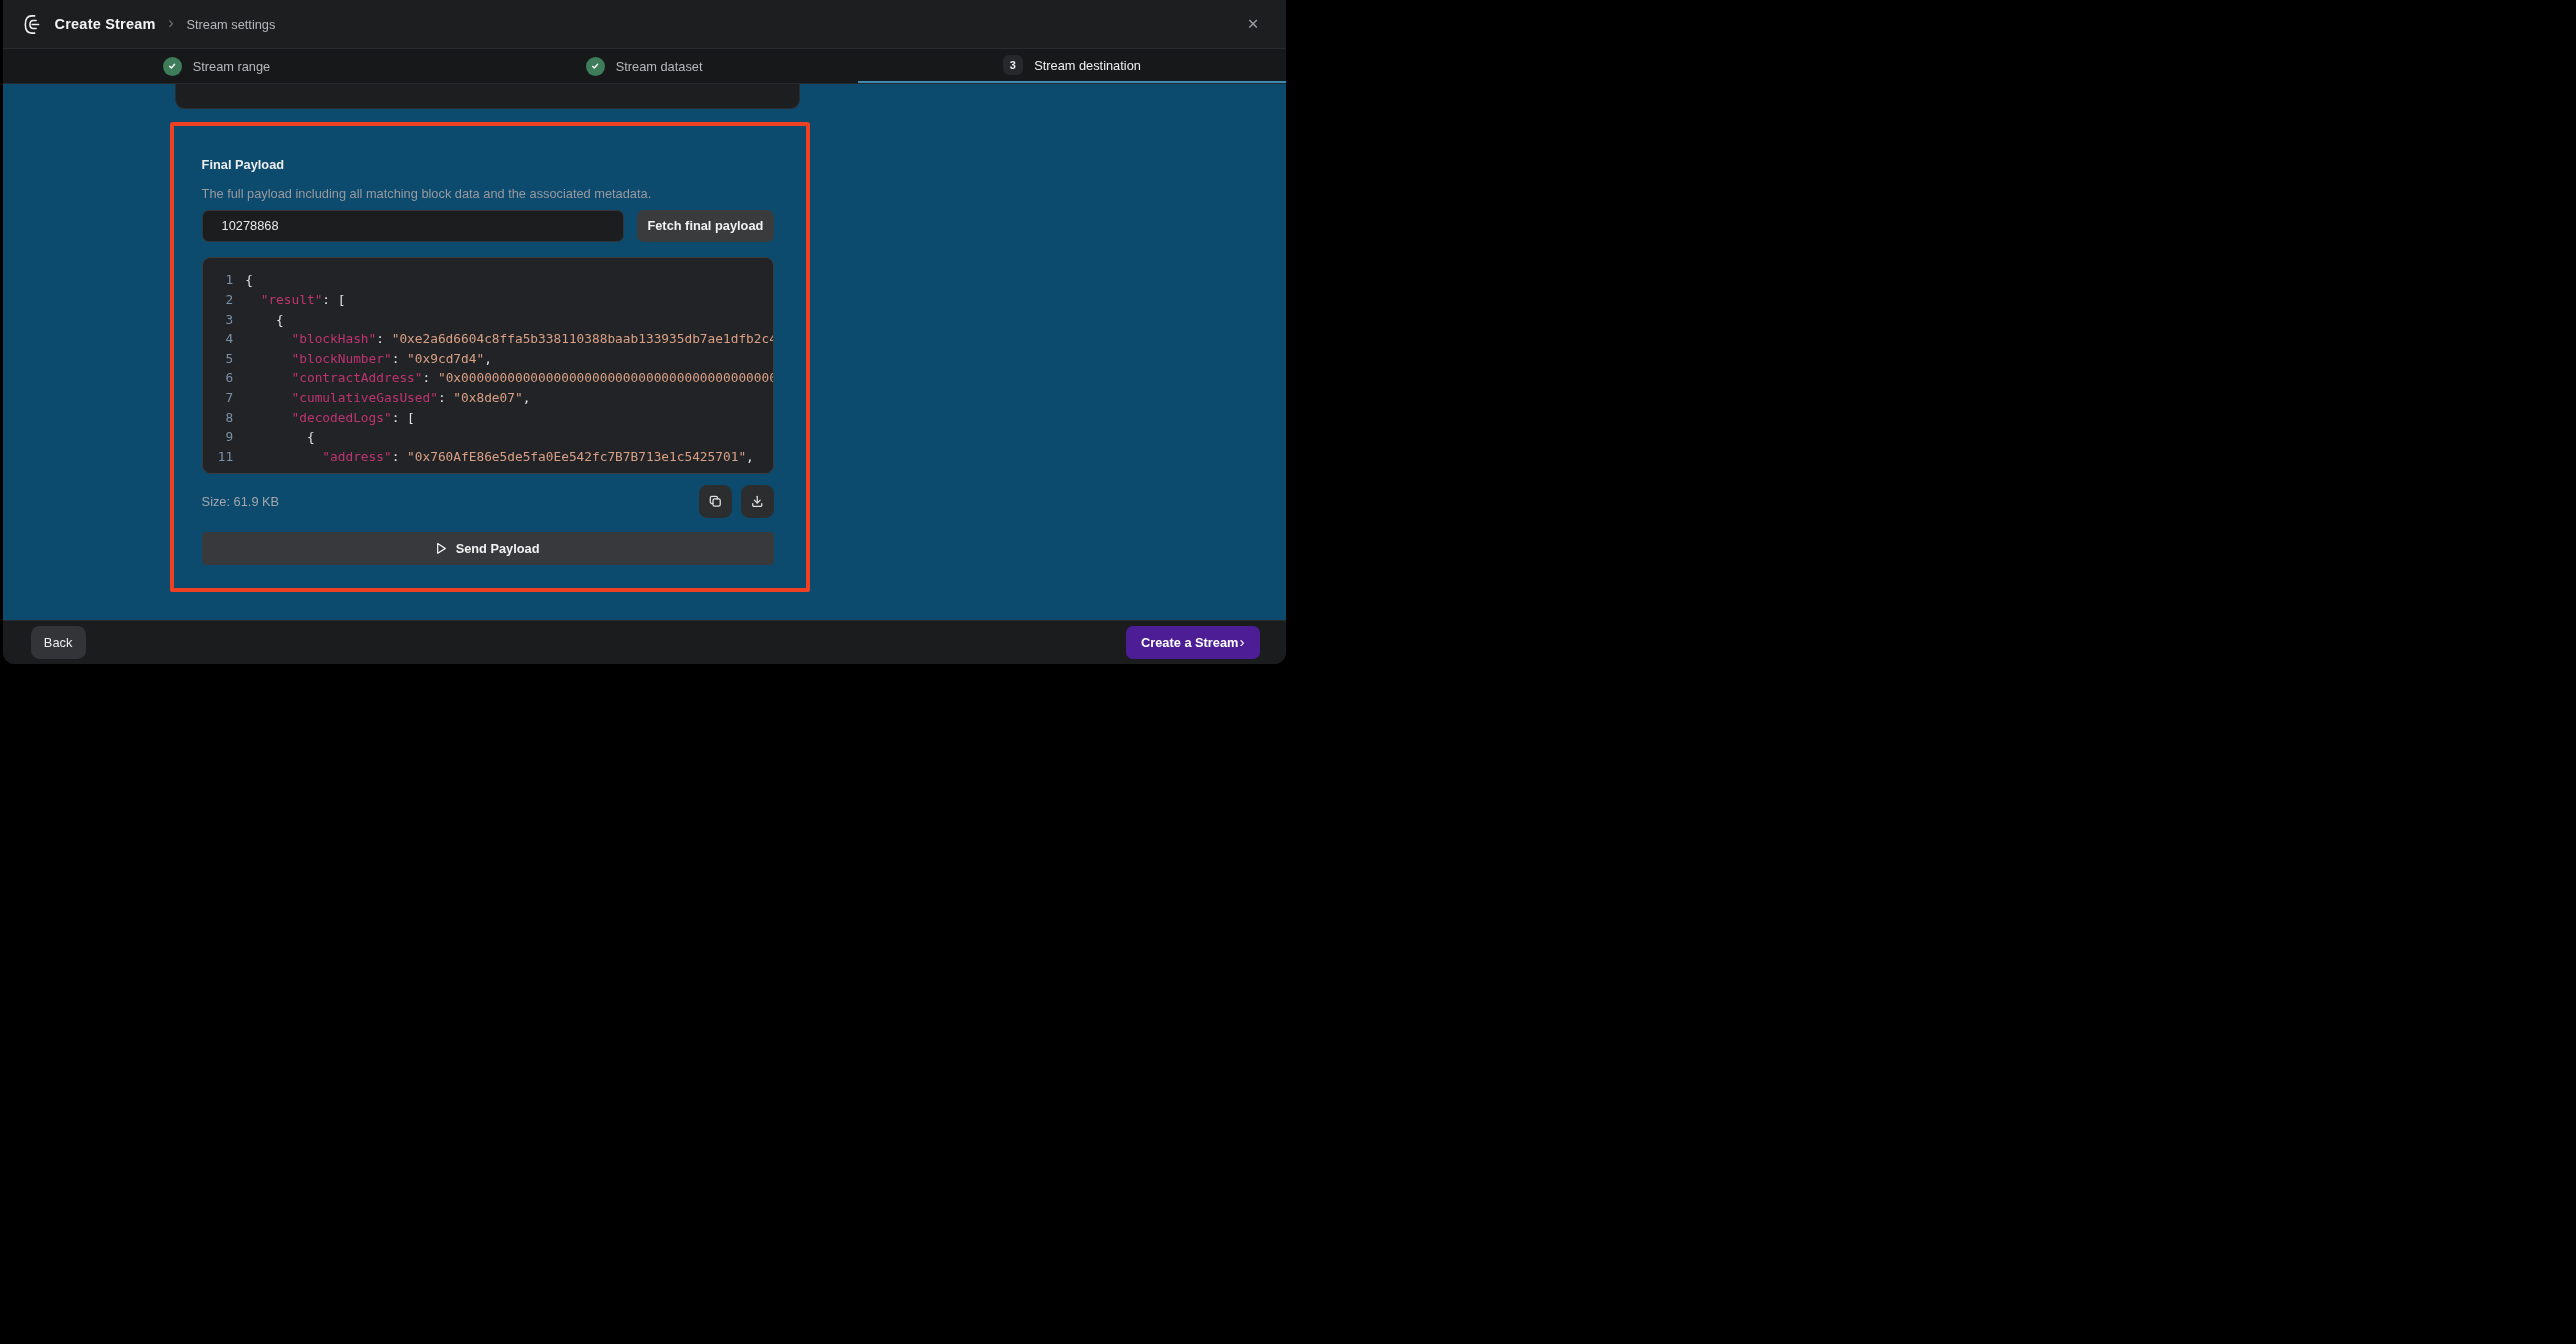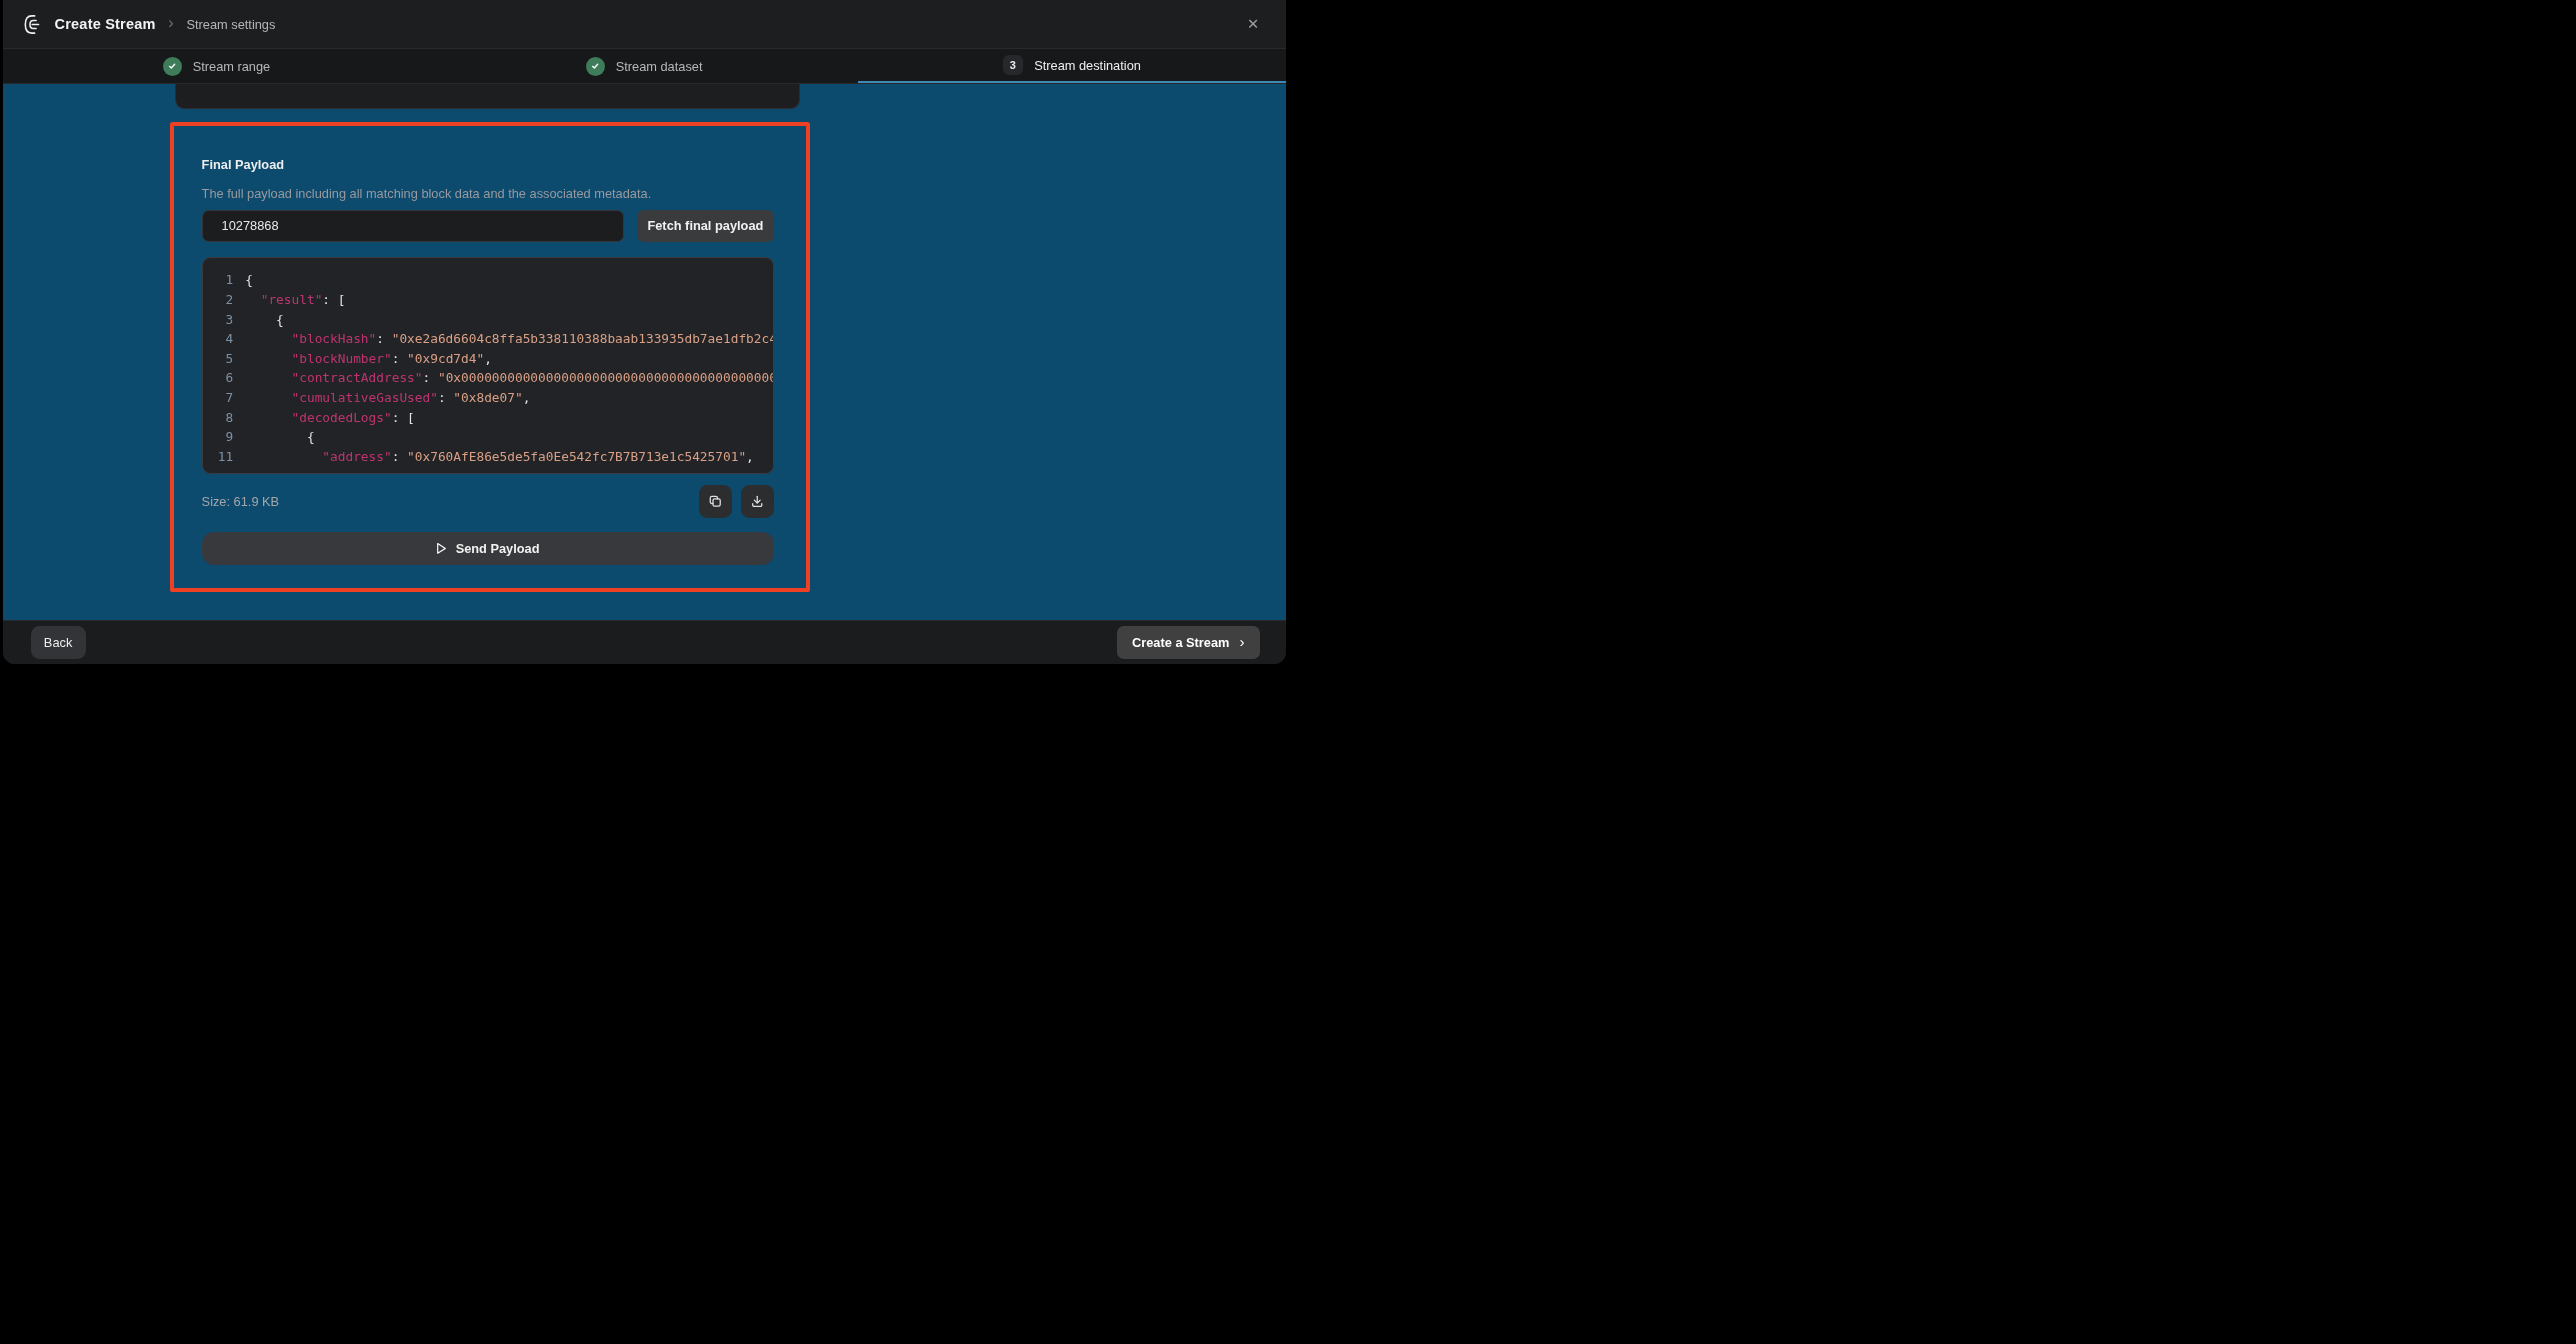--- a/index.html
+++ b/index.html
@@ -62,33 +62,33 @@
   .tok-p { color:#e3e3e4; }
   .tok-k { color:#bd3470; }
   .tok-v { color:#d9a085; }
 
   .size-row { display:flex; align-items:center; margin-bottom:14.5px; height:33px; }
   .size-label { font-size:12.8px; color:#a6a7aa; flex:1 1 auto; }
   .icon-btn { width:33px; height:33px; background:#2c2d2f; border:none; border-radius:8.5px;
               display:flex; align-items:center; justify-content:center; cursor:pointer; }
   .icon-btn + .icon-btn { margin-left:8.5px; }
 
-  .send-btn { width:100%; height:33px; background:#38393c; border:none; border-radius:12px;
+  .send-btn { width:100%; height:33px; background:#38393c; border:none; border-radius:4px;
               color:#f2f2f3; font-size:12.8px; font-weight:bold; cursor:pointer;
               display:flex; align-items:center; justify-content:center; gap:9px;
               font-family:"Liberation Sans", sans-serif; }
 
   
   .footer { height:44px; background:#1b1c1e; border-top:0.9px solid #2a2b2e; flex:none;
             display:flex; align-items:center; justify-content:space-between; padding:0 25.6px 0 28px; }
   .back-btn { width:55px; height:33px; background:#333437; border:none; border-radius:8.5px;
               color:#eeeeef; font-size:12.8px; cursor:pointer; font-family:"Liberation Sans", sans-serif; }
-  .create-btn { height:33px; padding:0 15.4px; background:#404040; border:none; border-radius:6.8px;
+  .create-btn { height:33px; padding:0 15.4px; background:#4c1d95; border:none; border-radius:6.8px;
                 color:#fff; font-size:12.8px; font-weight:bold; cursor:pointer;
-                display:flex; align-items:center; gap:10px; font-family:"Liberation Sans", sans-serif; }
+                display:flex; align-items:center; gap:1px; font-family:"Liberation Sans", sans-serif; }
   .create-btn .chev { font-size:15.4px; font-weight:normal; transform:translateY(-0.9px); }
 </style>
 </head>
 <body>
 
 <div class="stage">
   <div class="modal">
 
     <div class="header">
       <svg class="logo" viewBox="0 0 32 32" fill="none" stroke="#f0f0f1" stroke-width="2.2" stroke-linecap="round">

